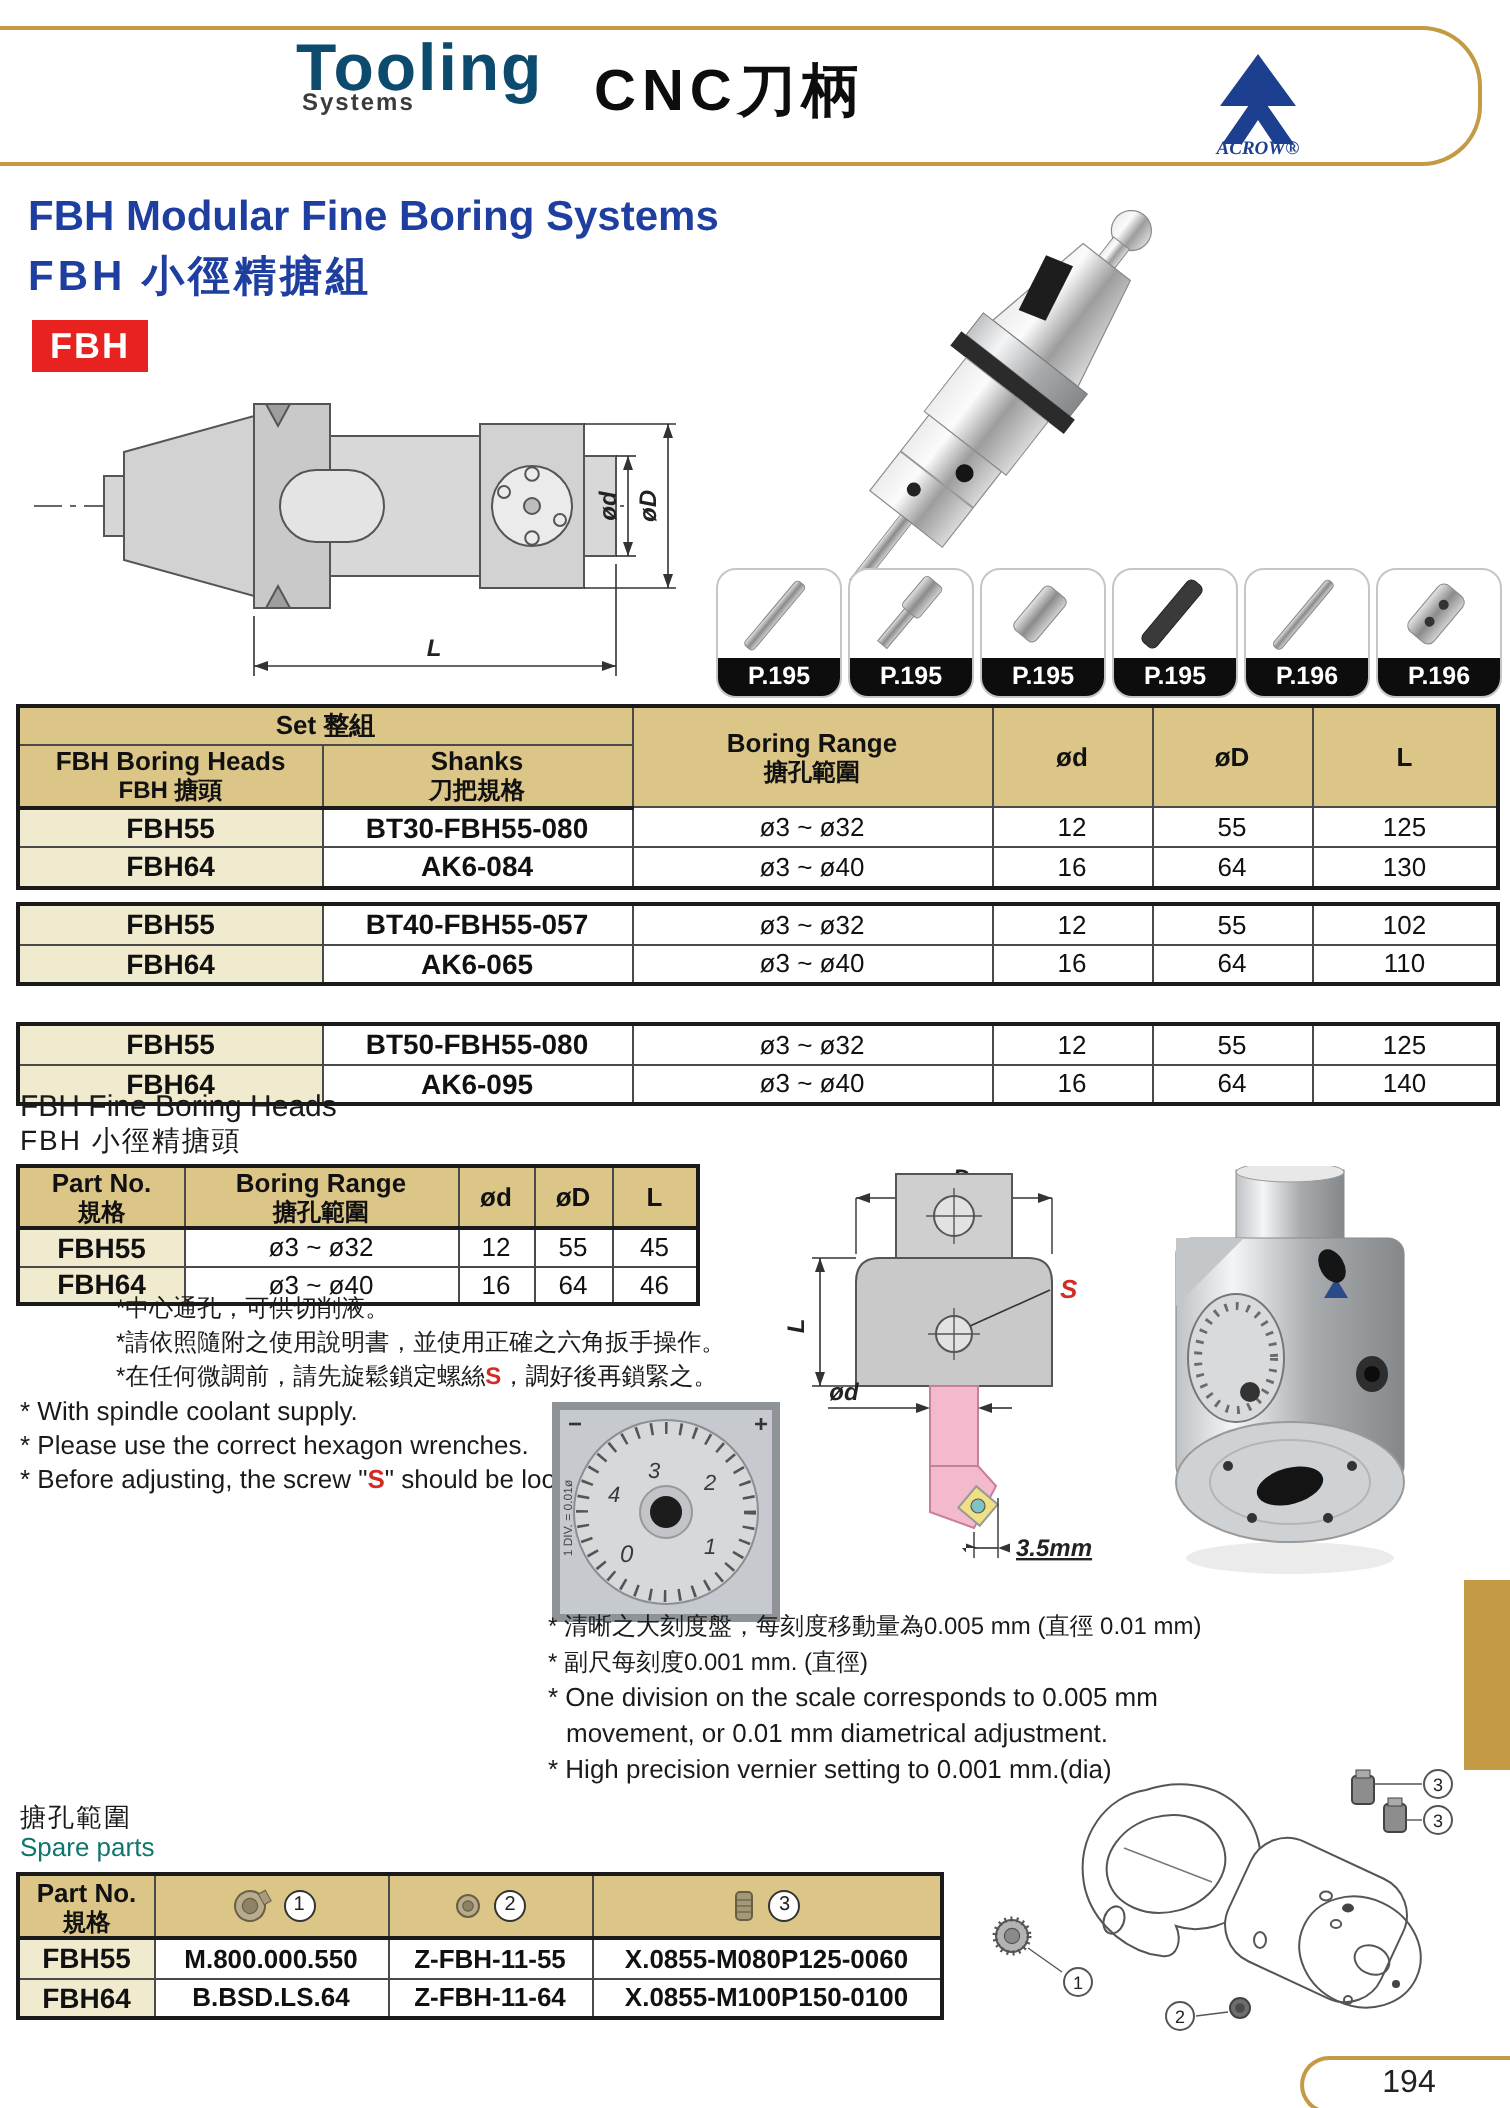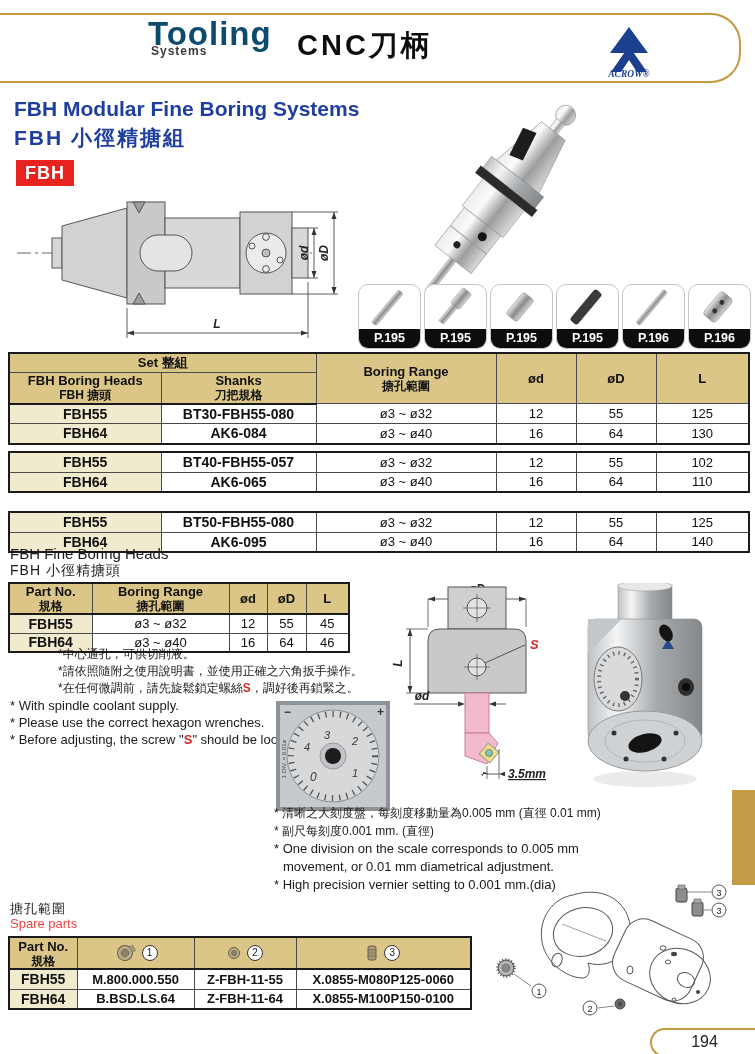--- a/index.html
+++ b/index.html
@@ -52,21 +52,21 @@
   .red-s{color:#D42A26;font-weight:bold;}
 
   .dial-notes{left:274px;top:804px;width:470px;}
   .dial-note-zh{font-size:12px;line-height:18px;color:#1a1a1a;}
   .dial-note-en{font-size:13px;line-height:18px;color:#1a1a1a;}
   .dial-note-wrap{font-size:13px;line-height:18px;color:#1a1a1a;padding-left:9px;}
 
   .gold-bar{left:732px;top:790px;width:23px;height:95px;background:#C49A45;}
 
   .spare-title-zh{left:10px;top:900px;font-size:13px;color:#1a1a1a;letter-spacing:1px;}
-  .spare-title-en{left:10px;top:916px;font-size:13px;color:#ef4444;}
+  .spare-title-en{left:10px;top:916px;font-size:13px;color:#0f766e;}
 
   .callout{display:inline-block;width:14px;height:14px;border:1px solid #333;border-radius:50%;
     font-size:10px;line-height:14px;text-align:center;font-weight:normal;vertical-align:middle;
     background:#fff;color:#222;}
   .hdr-icon-wrap{display:flex;align-items:center;justify-content:center;gap:6px;height:100%;}
 
   .page-pill{left:650px;top:1028px;width:105px;height:25px;border:2px solid #C49A45;border-right:none;
     border-radius:15px 0 0 15px;background:#fff;font-size:16px;color:#222;text-align:center;line-height:23px;}
 
   

